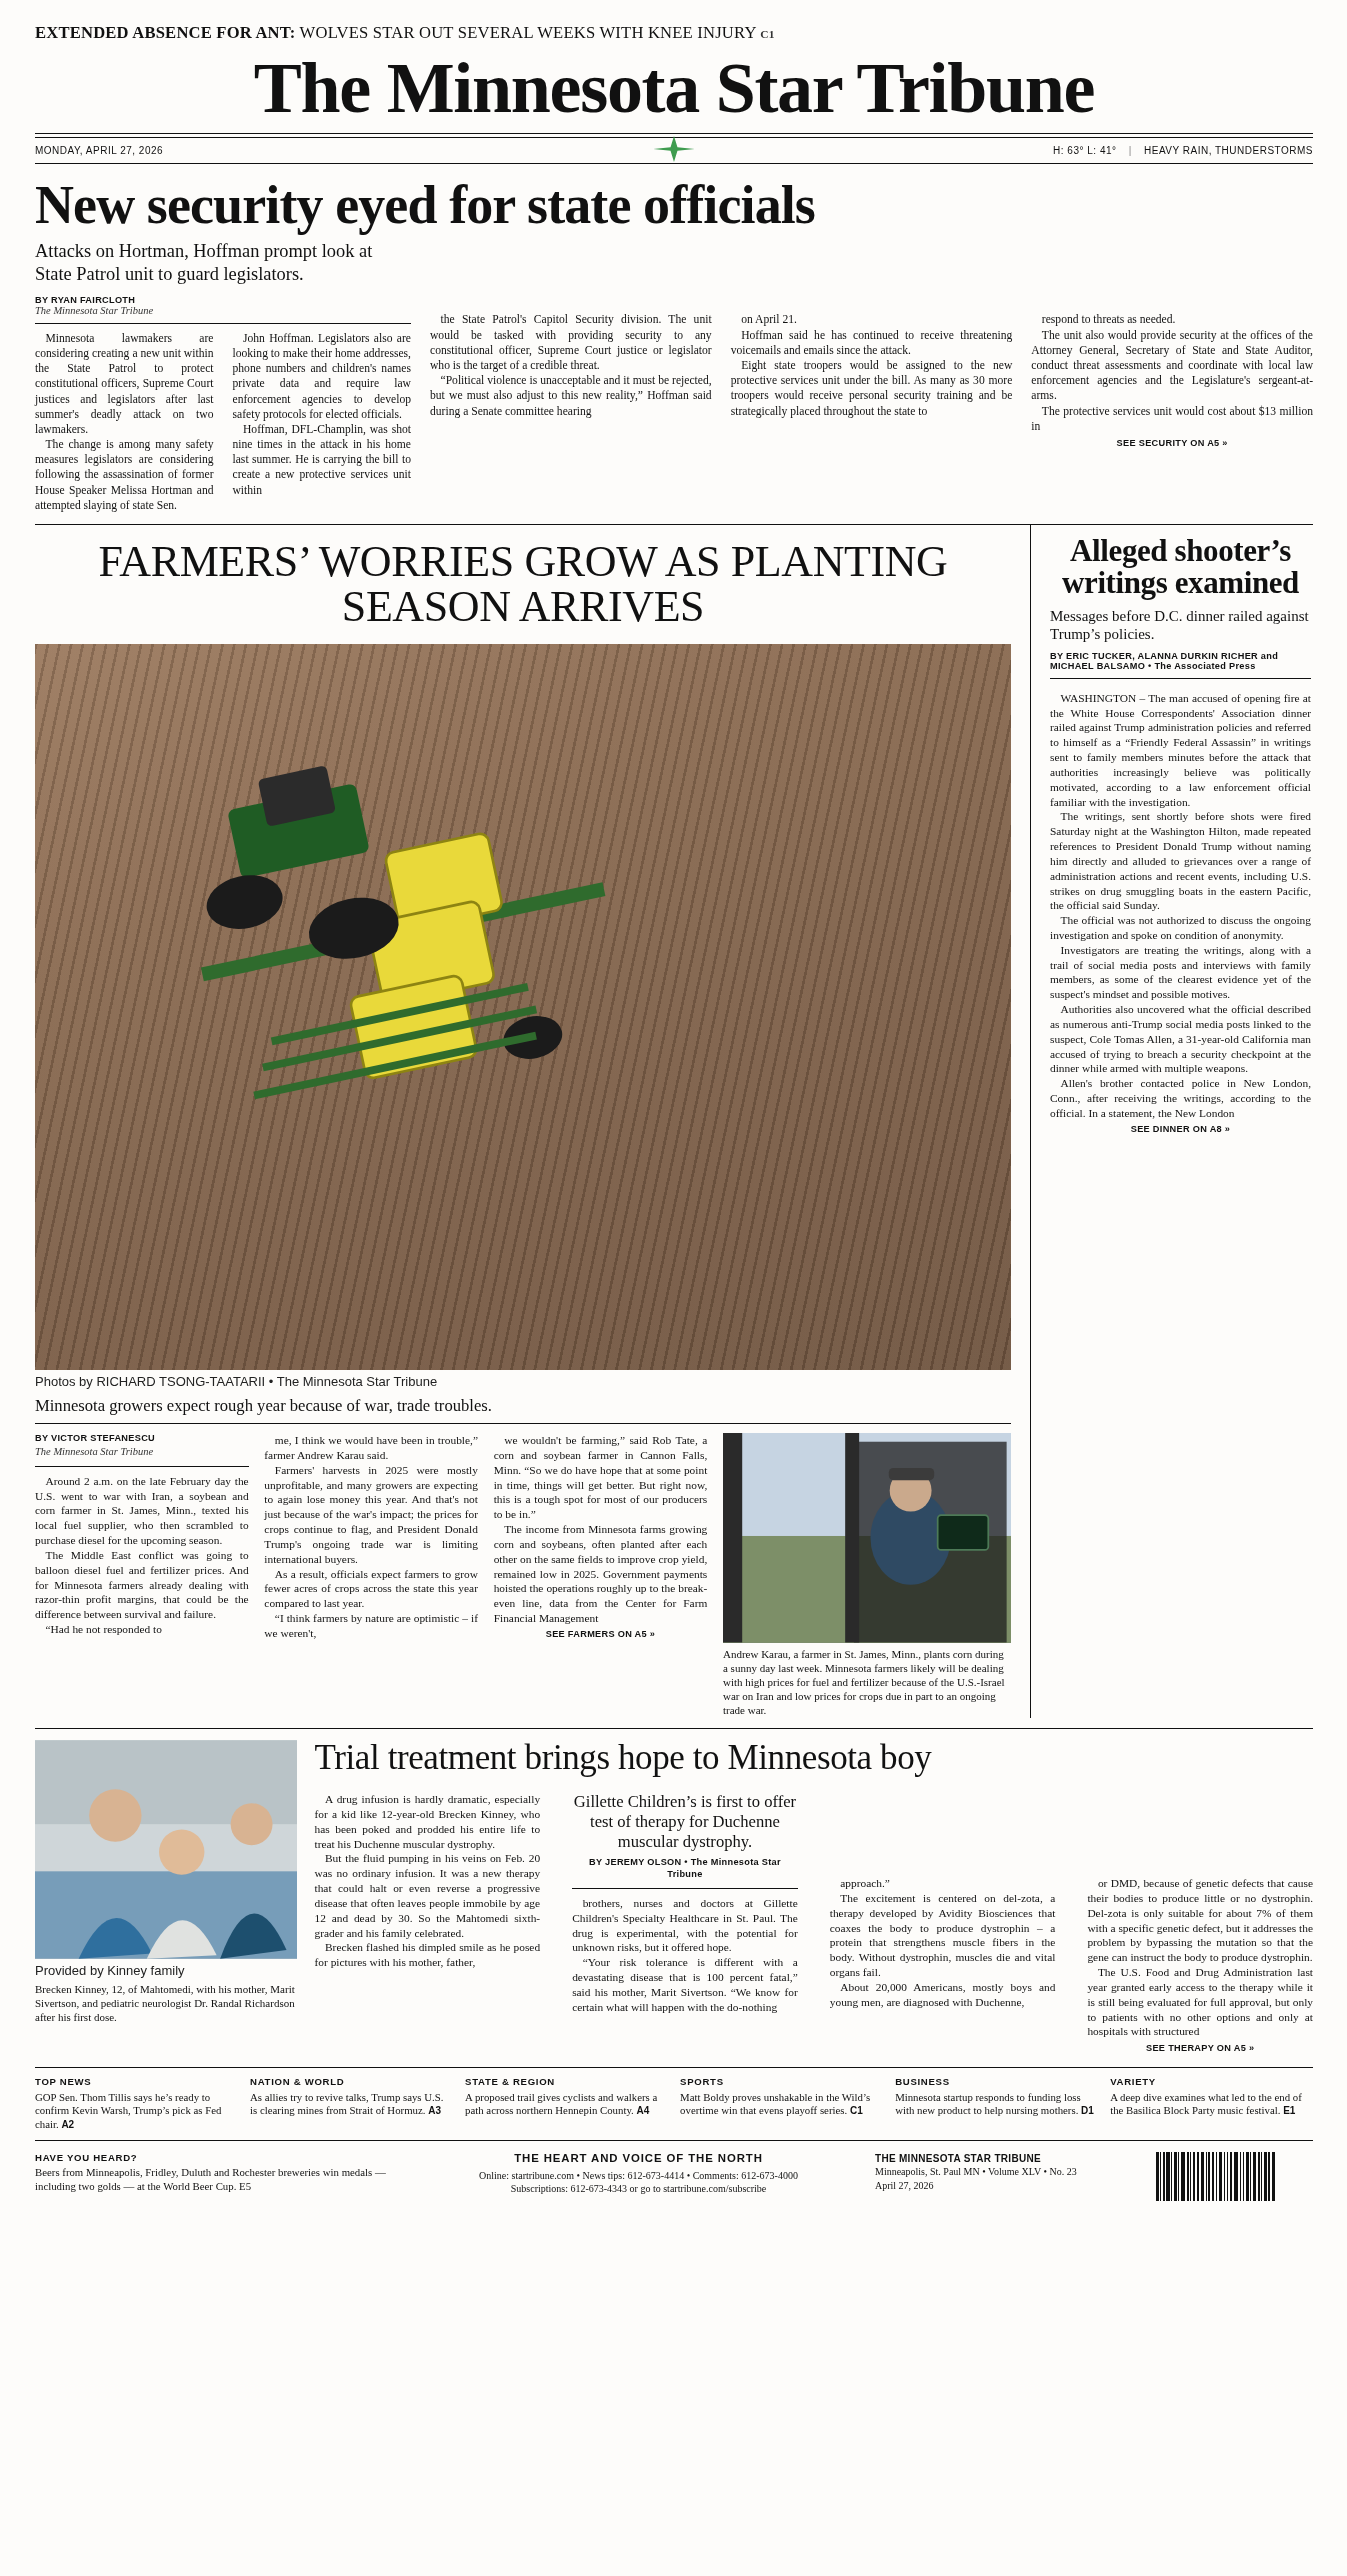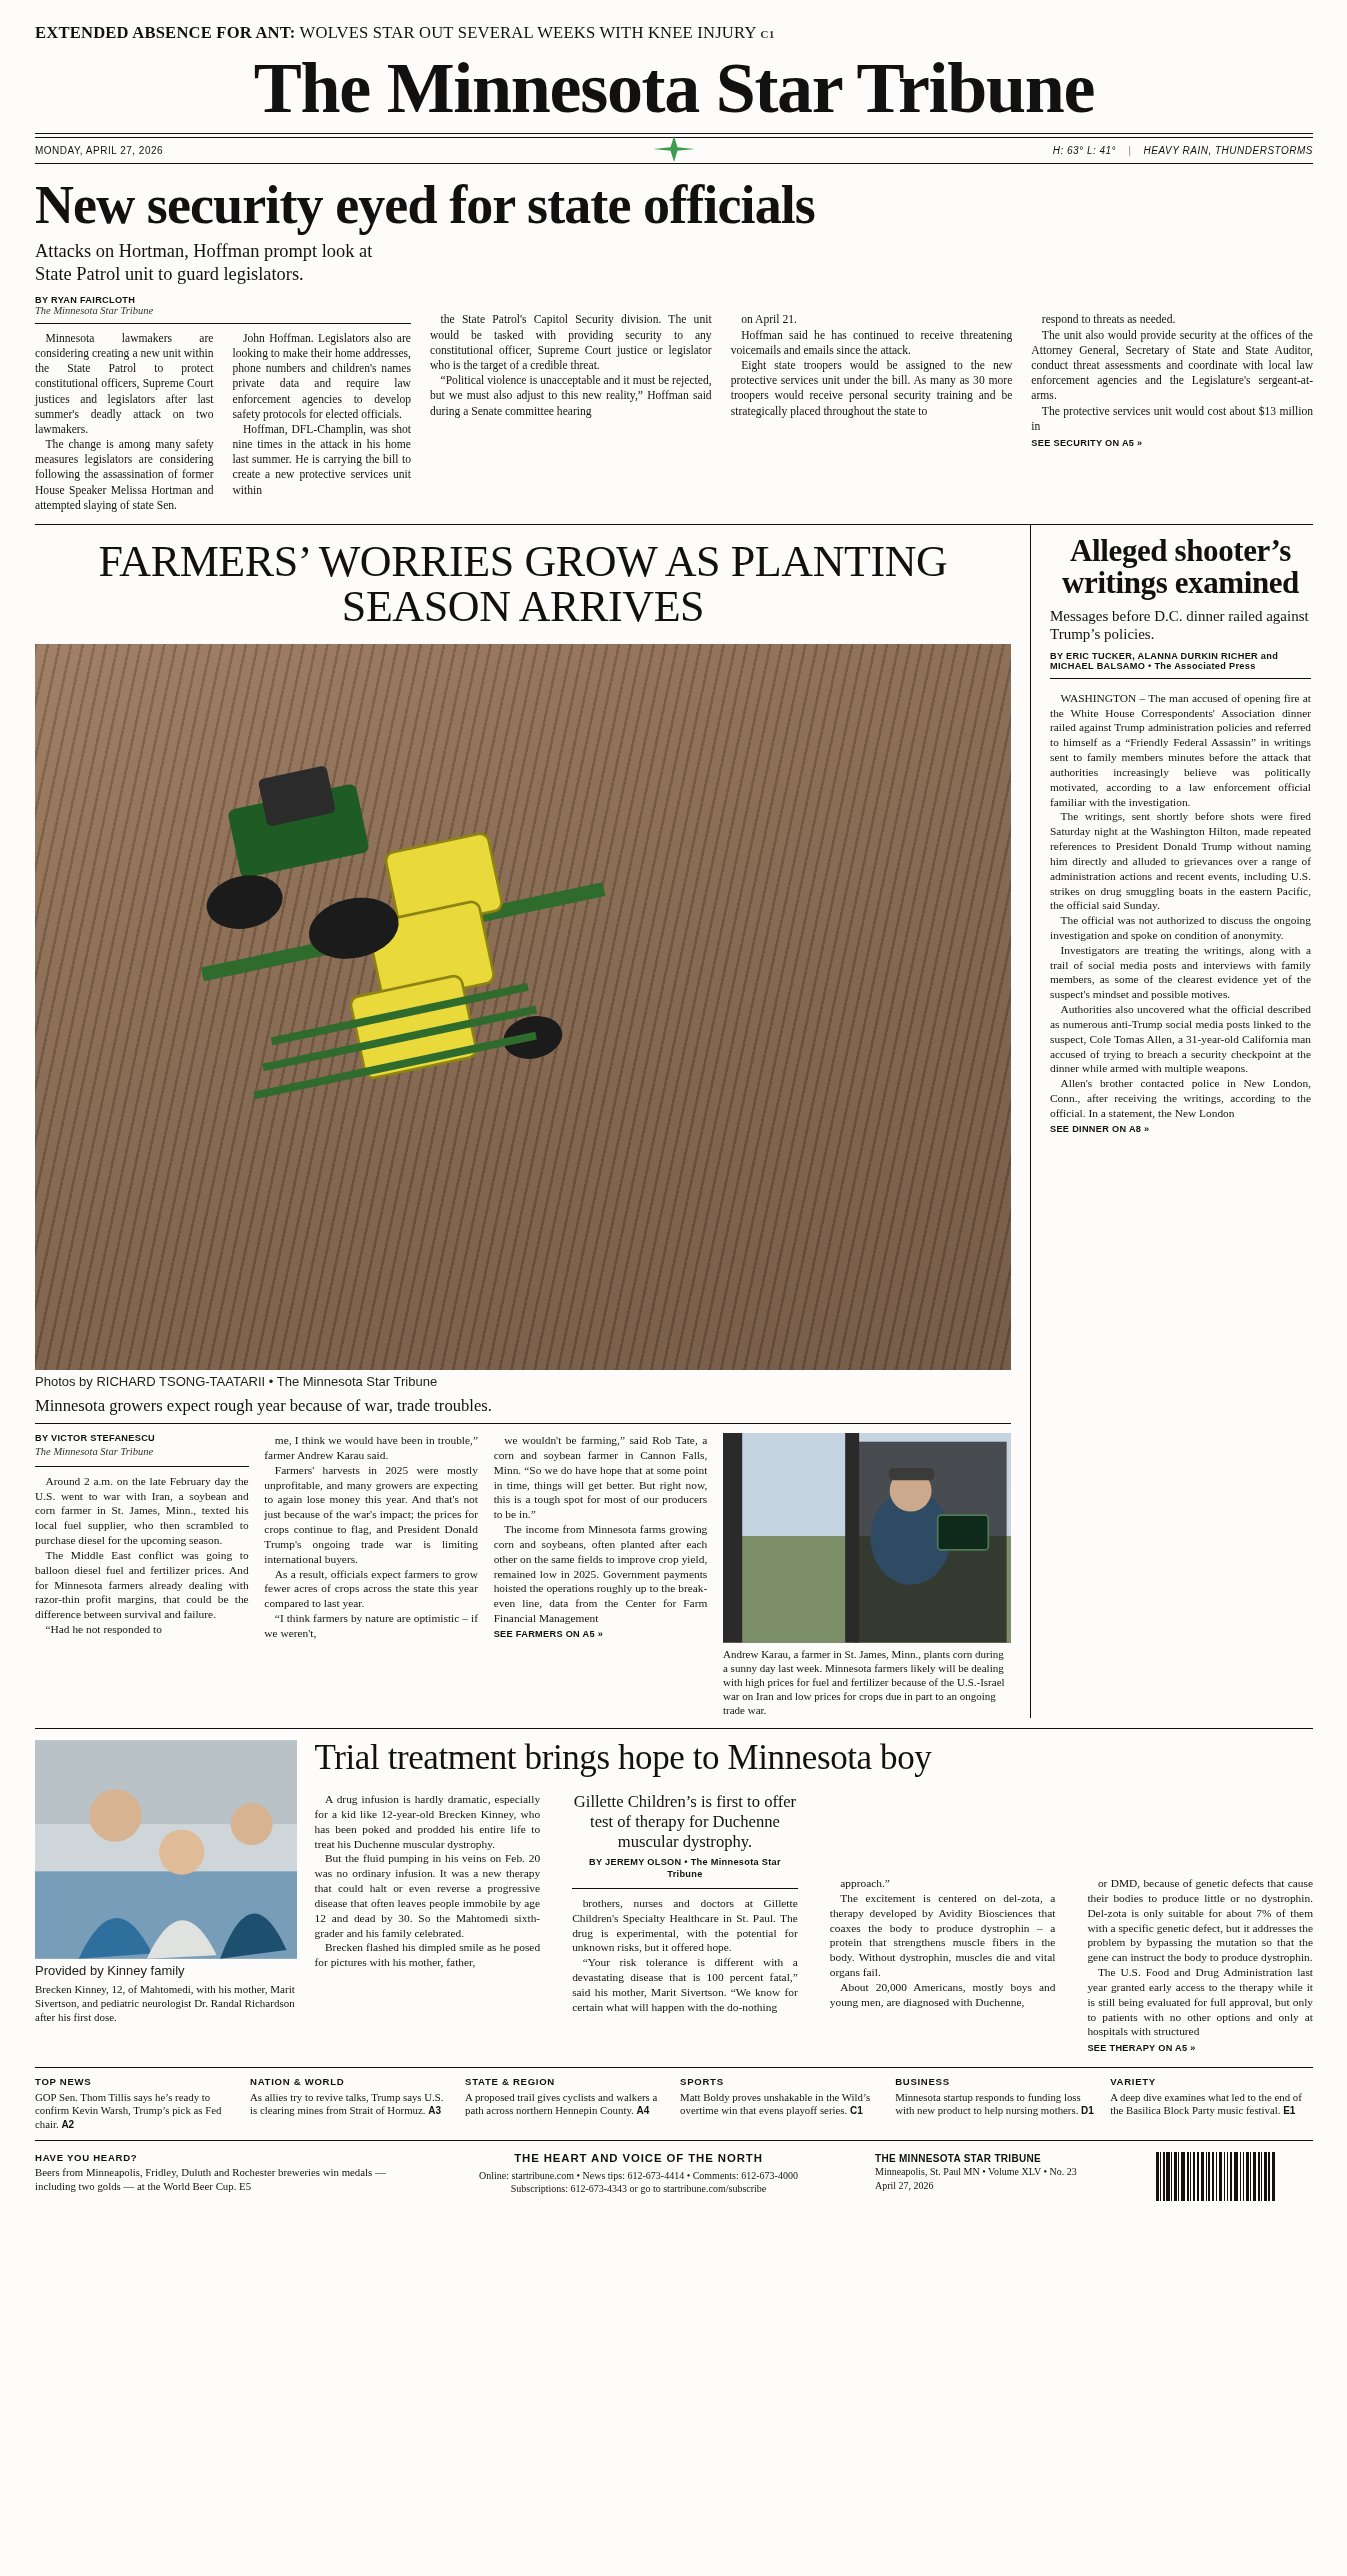--- a/index.html
+++ b/index.html
@@ -49,21 +49,21 @@
     align-items:center;
     justify-content:space-between;
     font-family:"Liberation Sans", sans-serif;
     font-size:10px;
     letter-spacing:0.5px;
     padding:7px 0 7px 0;
     border-bottom:1.3px solid #111;
     position:relative;
   }
   .dateline-row .left { text-transform:uppercase; }
-  .dateline-row .right { text-transform:uppercase; display:flex; gap:12.2px; align-items:center;font-style:italic;}
+  .dateline-row .right { text-transform:uppercase; display:flex; gap:12.2px; align-items:center;}
   .dateline-row .sep { color:#888; }
   .star {
     position:absolute;
     left:50%;
     top:-3.5px;
     transform:translateX(-50%);
     width:45px; height:30px;
   }
 
   
@@ -84,21 +84,21 @@
     padding-bottom:8.7px;
   }
 
   .byline { font-family:"Liberation Sans", sans-serif; font-size:9.2px; font-weight:bold; letter-spacing:0.3px; }
   .byline .org { display:block; font-weight:normal; font-style:italic; font-family:"Liberation Serif", serif; font-size:10.5px; letter-spacing:0; color:#333;}
 
   .cols { display:flex; gap:19px; }
   .col { flex:1; font-size:11.6px; line-height:1.31; text-align:justify; }
   .col p { margin:0; text-indent:10.5px; }
   .col p.first { text-indent:10.5px; }
-  .jump { font-family:"Liberation Sans", sans-serif; font-size:9.2px; font-weight:bold; text-align:left; letter-spacing:0.3px; padding-top:3.5px;}
+  .jump { font-family:"Liberation Sans", sans-serif; font-size:9.2px; font-weight:bold; text-align:center; letter-spacing:0.3px; padding-top:3.5px;}
   .thinrule { border-top:0.9px solid #111; margin:7px 0 7px 0; }
 
   
   .mid {
     display:flex;
     gap:0;
     border-top:1.3px solid #111;
     margin-top:10.5px;
   }
   .mid-left { width:996px; padding:10.5px 19px 0 0; border-right:1.3px solid #111; }

